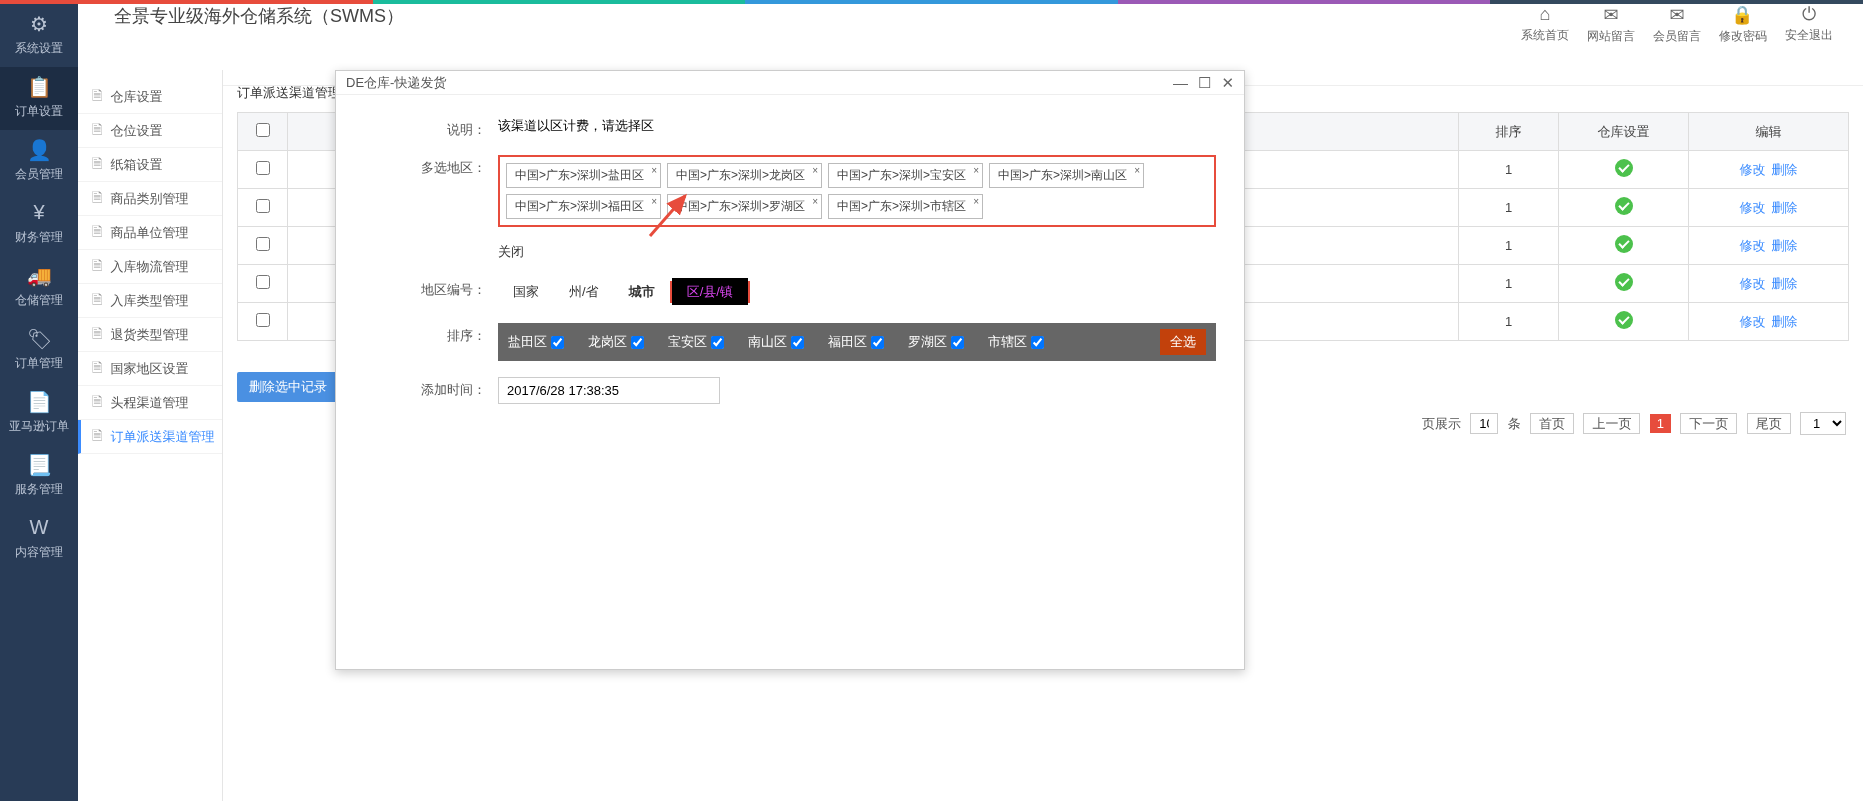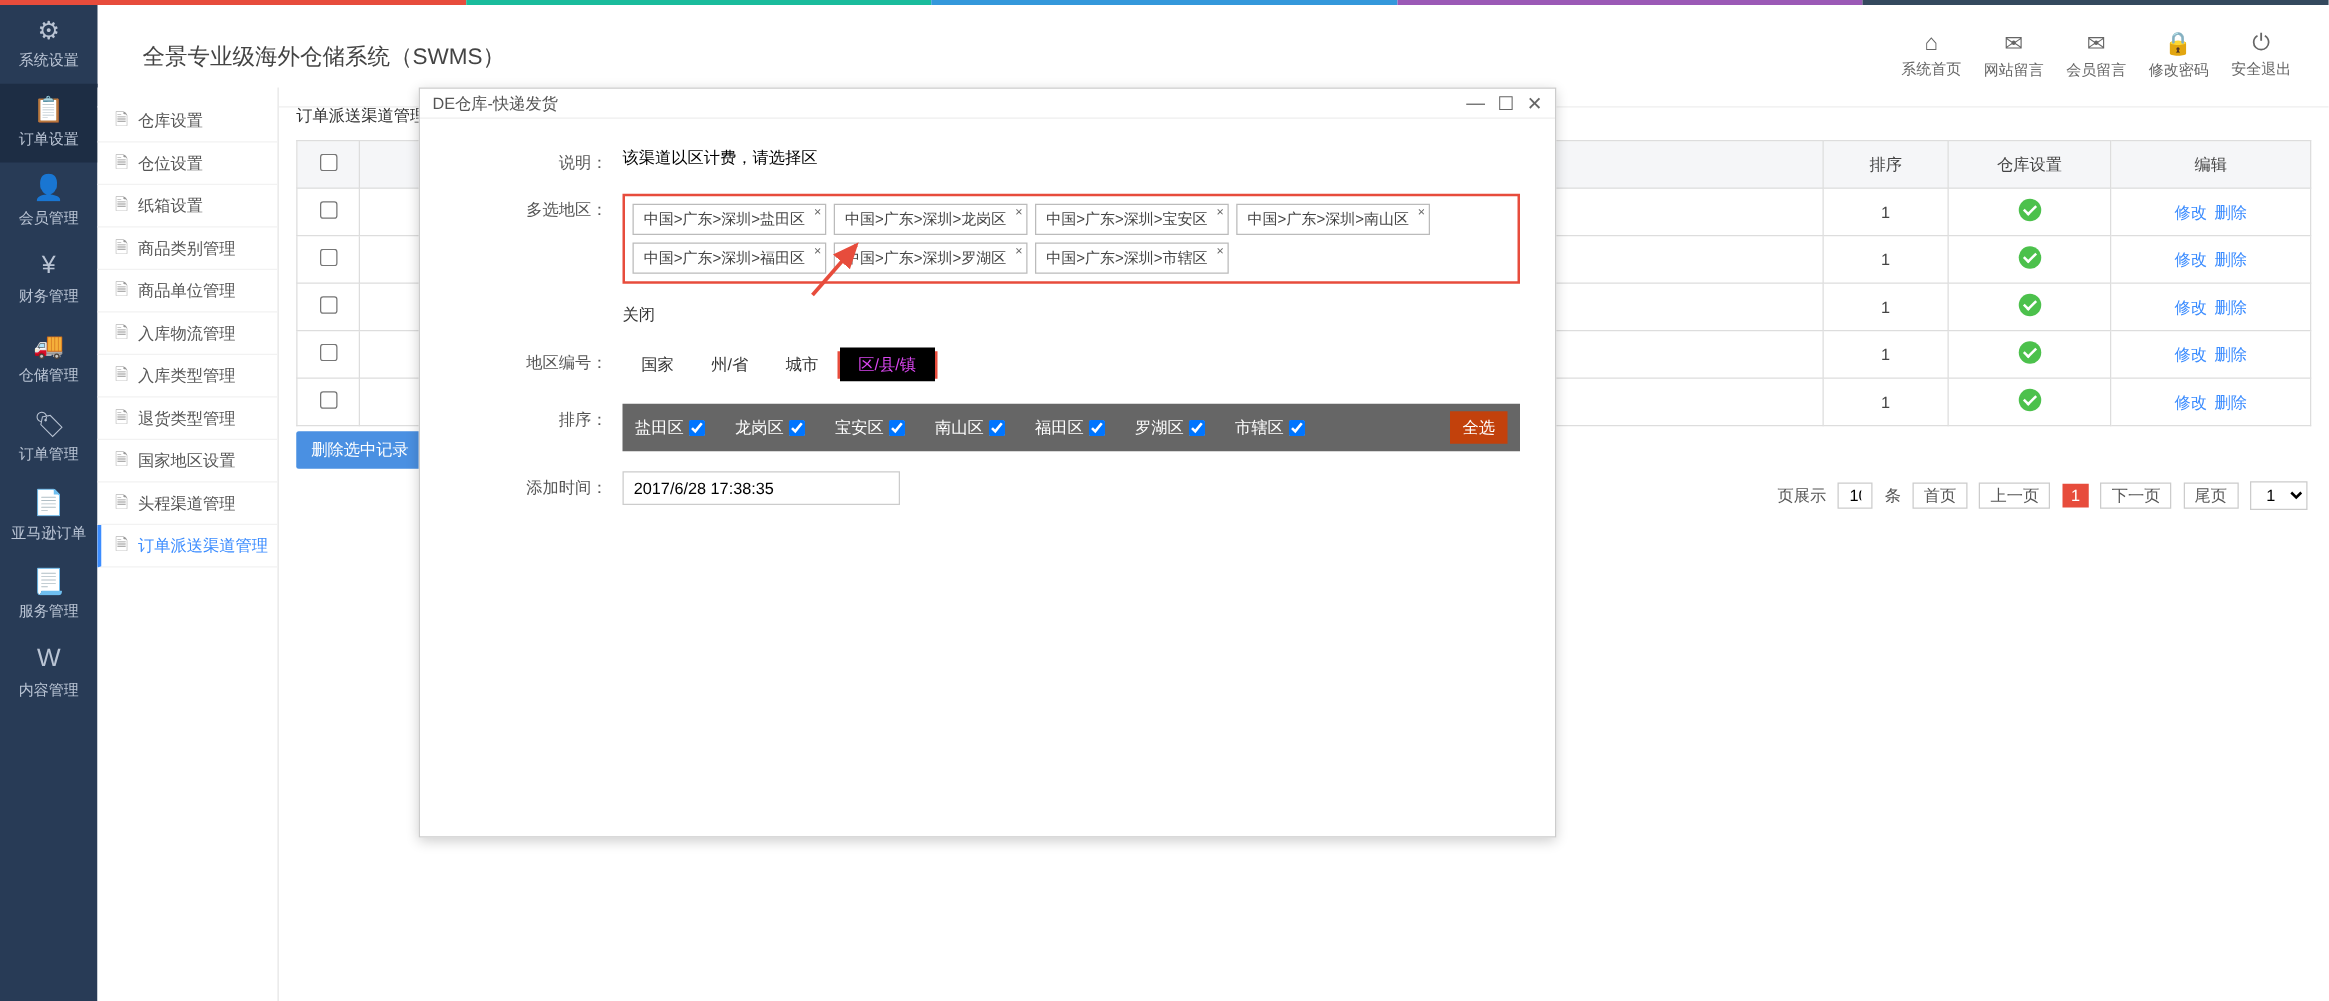--- a/index.html
+++ b/index.html
@@ -8,36 +8,36 @@
 .topstripe span{flex:1}
 .leftnav{position:absolute;left:0;top:4px;width:78px;height:797px;background:#283b56;color:#bac4d4;text-align:center}
 .leftnav .item{padding:8px 0 10px;cursor:pointer}
 .leftnav .item.active{background:#1d2d44}
 .leftnav .icn{display:block;margin:0 auto 4px;width:24px;height:24px}
 .leftnav .lbl{font-size:12px}
 .subnav{position:absolute;left:78px;top:70px;width:145px;height:731px;background:#fff;border-right:1px solid #e5e5e5;padding-top:10px}
 .subnav .sitem{display:flex;align-items:center;height:34px;padding-left:14px;color:#555;cursor:pointer;border-bottom:1px solid #f2f2f2}
 .subnav .sitem.active{color:#3b8cff;border-left:3px solid #3b8cff;padding-left:11px}
 .subnav .fic{margin-right:8px;color:#999;font-size:13px}
-.header{position:absolute;left:78px;top:4px;right:0;height:82px;display:flex;align-items:center;padding:0 30px 0 36px;border-bottom:1px solid #eee}
+.header{position:absolute;left:78px;top:4px;right:0;height:82px;display:flex;align-items:flex-start;padding:0 30px 0 36px;border-bottom:1px solid #eee}
 .header .title{font-size:18px;color:#444}
 .header .sp{flex:1}
 .header .hicon{text-align:center;margin-left:18px;color:#666;cursor:pointer}
 .header .hicon .hi{display:block;font-size:18px;margin-bottom:2px}
 .header .hicon .ht{font-size:12px}
 .main{position:absolute;left:223px;top:70px;right:0;bottom:0;padding:14px}
 .crumb{font-size:13px;color:#333;margin-bottom:10px}
 .tbl{width:100%;border-collapse:collapse}
 .tbl th,.tbl td{border:1px solid #ddd;height:38px;text-align:center;color:#444}
 .tbl th{background:#f5f6f8;font-weight:normal}
 .chk{width:14px;height:14px}
 .ok{display:inline-block;width:18px;height:18px;border-radius:50%;background:#4cc14c;position:relative}
 .ok:after{content:"";position:absolute;left:4px;top:5px;width:8px;height:4px;border-left:2px solid #fff;border-bottom:2px solid #fff;transform:rotate(-45deg)}
 .lnk{color:#3b8cff;cursor:pointer;margin:0 3px}
-.del{background:#4a90e2;color:#fff;border:none;padding:6px 12px;border-radius:2px;margin-top:4px;cursor:pointer}
+.del{background:#4a90e2;color:#fff;border:none;padding:6px 12px;border-radius:2px;margin-top:31px;cursor:pointer}
 .pager{margin-top:10px;text-align:right;color:#555;font-size:12px}
 .pager span,.pager input,.pager select{margin:0 3px;vertical-align:middle}
 .pgbtn{border:1px solid #ccc;padding:2px 8px;background:#fff;cursor:pointer}
 .pgcur{background:#e74c3c;color:#fff;padding:2px 7px}
 .modal{position:absolute;left:335px;top:70px;width:910px;height:600px;background:#fff;border:1px solid #ccc;box-shadow:0 3px 10px rgba(0,0,0,.2)}
 .mhead{height:24px;display:flex;align-items:center;padding:0 10px;border-bottom:1px solid #eee;color:#555}
 .mhead .mt{flex:1}
 .mhead .mc{cursor:pointer;margin-left:10px;font-size:15px;color:#666}
 .mbody{padding:22px 28px 10px 40px;overflow:auto;height:560px}
 .frow{display:flex;margin-bottom:16px}
@@ -228,21 +228,21 @@
             <span class="tag">中国&gt;广东&gt;深圳&gt;市辖区<span class="x">×</span></span>
           </div>
         </div>
     </div>
     <div class="frow">
       <div class="flab"></div>
       <div class="fval"><span class="close">关闭</span></div>
     </div>
     <div class="frow">
       <div class="flab">地区编号：</div>
-      <div class="fval" id="tabs"><span class="tab" style="display: inline-block;">国家</span><span class="tab" style="display: inline-block;">州/省</span><span class="tab" style="display: inline-block;">城市</span><span style="border: 2px solid rgb(231, 76, 60); display: inline-block;"><span class="tab on">区/县/镇</span></span></div>
+      <div class="fval" id="tabs"><span class="tab" style="display: inline-block;">国家</span><span class="tab" style="display: inline-block;">州/省</span><span class="tab" style="display: inline-block; font-weight: bold;">城市</span><span style="border: 2px solid rgb(231, 76, 60); display: inline-block;"><span class="tab on">区/县/镇</span></span></div>
     </div>
     <div class="frow">
       <div class="flab">排序：</div>
       <div class="fval">
           <div class="chkrow" id="chkrow">
             <label>
               <span>盐田区</span>
               <input type="checkbox" checked="" style="">
             </label>
             <label>

